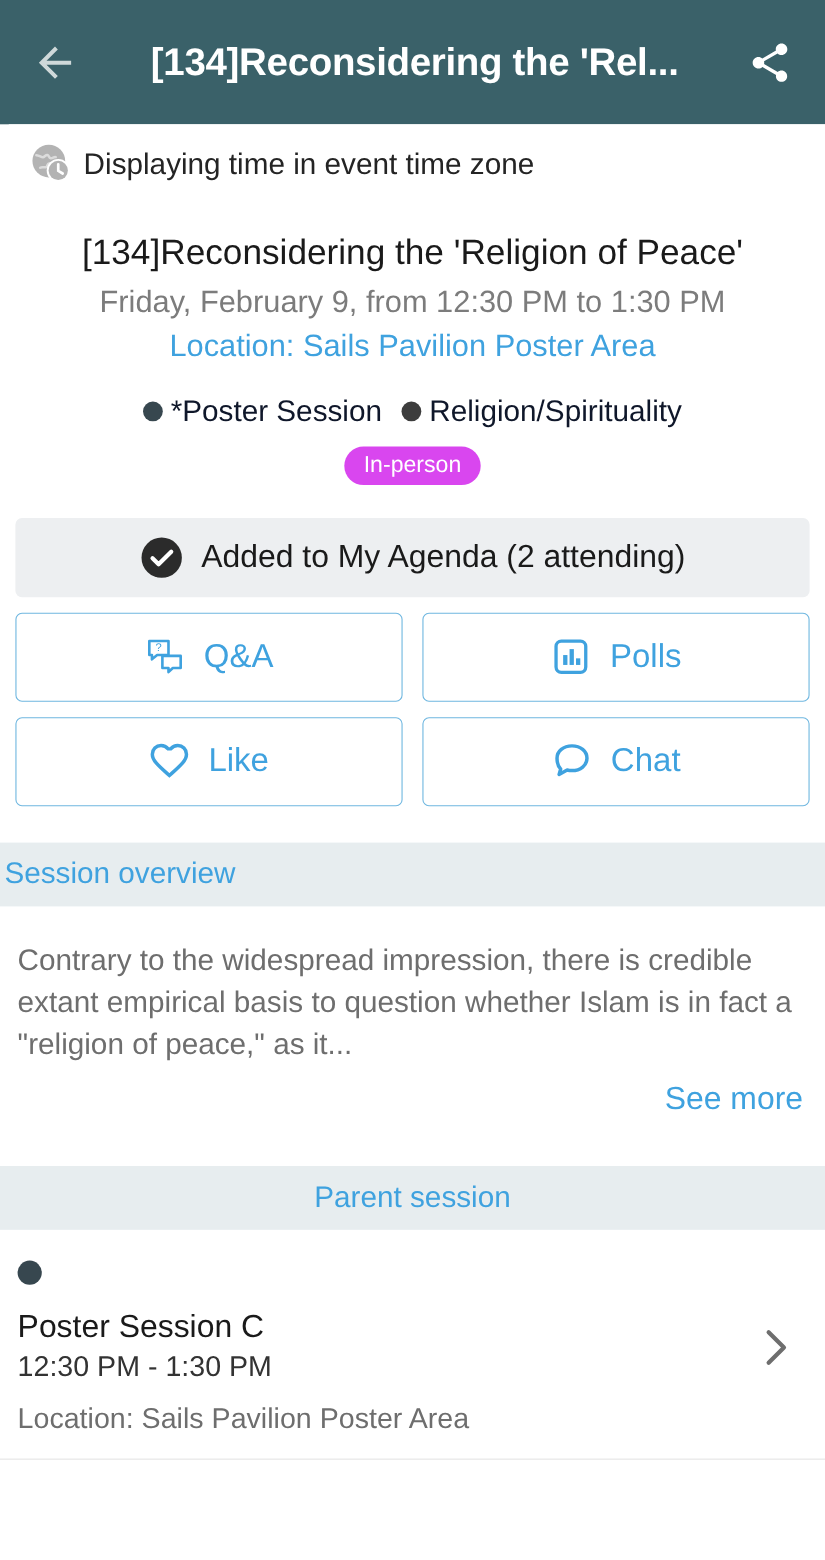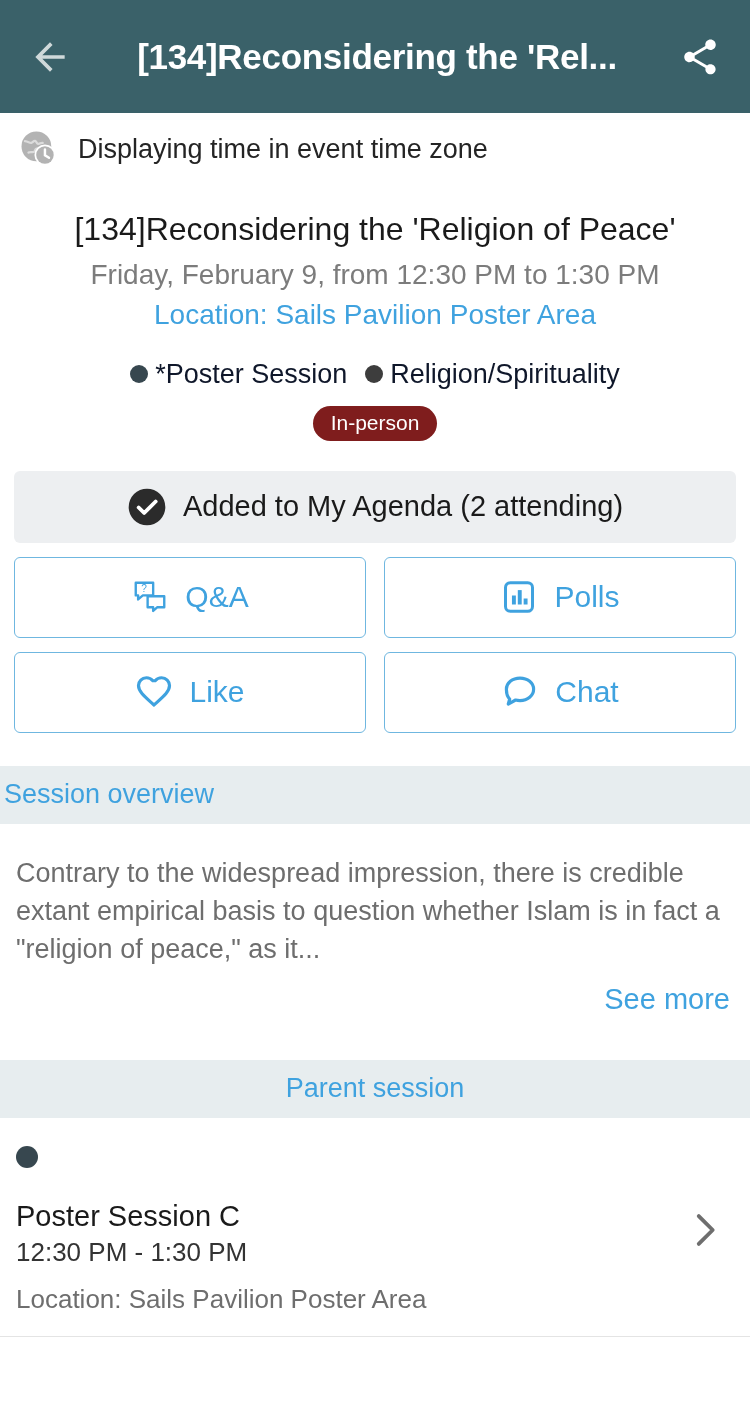--- a/index.html
+++ b/index.html
@@ -42,22 +42,23 @@
     display: flex; align-items: center; justify-content: center;
     flex: 0 0 auto;
   }
 
   
   .tz-bar {
     height: 72px;
     display: flex;
     align-items: center;
     padding: 8px 18px;
-    gap: 18px;
+    gap: 8px;
     background: #ffffff;
+    margin-left: 8px;
   }
   .tz-icon { width: 42px; height: 42px; flex: 0 0 auto; }
   .tz-text { font-size: 27px; color: #242424; }
 
   
   .session-head {
     padding: 24px 18px 0;
     text-align: center;
   }
   .session-title {
@@ -96,21 +97,21 @@
     width: 18px; height: 18px;
     border-radius: 50%;
     flex: 0 0 auto;
     display: inline-block;
   }
 
   
   .badge-row { text-align: center; margin-top: 14px; }
   .badge {
     display: inline-block;
-    background: #7f1d1d;
+    background: #d946ef;
     color: #ffffff;
     font-size: 21px;
     border-radius: 18px;
     padding: 6px 18px 8px;
     line-height: 1;
   }
 
   
   .agenda-panel {
     margin: 30px 14px 0;
@@ -185,21 +186,21 @@
   }
   .parent-main { flex: 1 1 auto; }
   .parent-dot {
     width: 22px; height: 22px;
     border-radius: 50%;
     display: block;
   }
   .parent-title {
     font-size: 29px;
     color: #1a1a1a;
-    margin-top: 32px;
+    margin-top: 22px;
   }
   .parent-time {
     font-size: 26px;
     color: #333333;
     margin-top: 4px;
   }
   .parent-location {
     font-size: 26px;
     color: #6e6e6e;
     margin-top: 16px;

